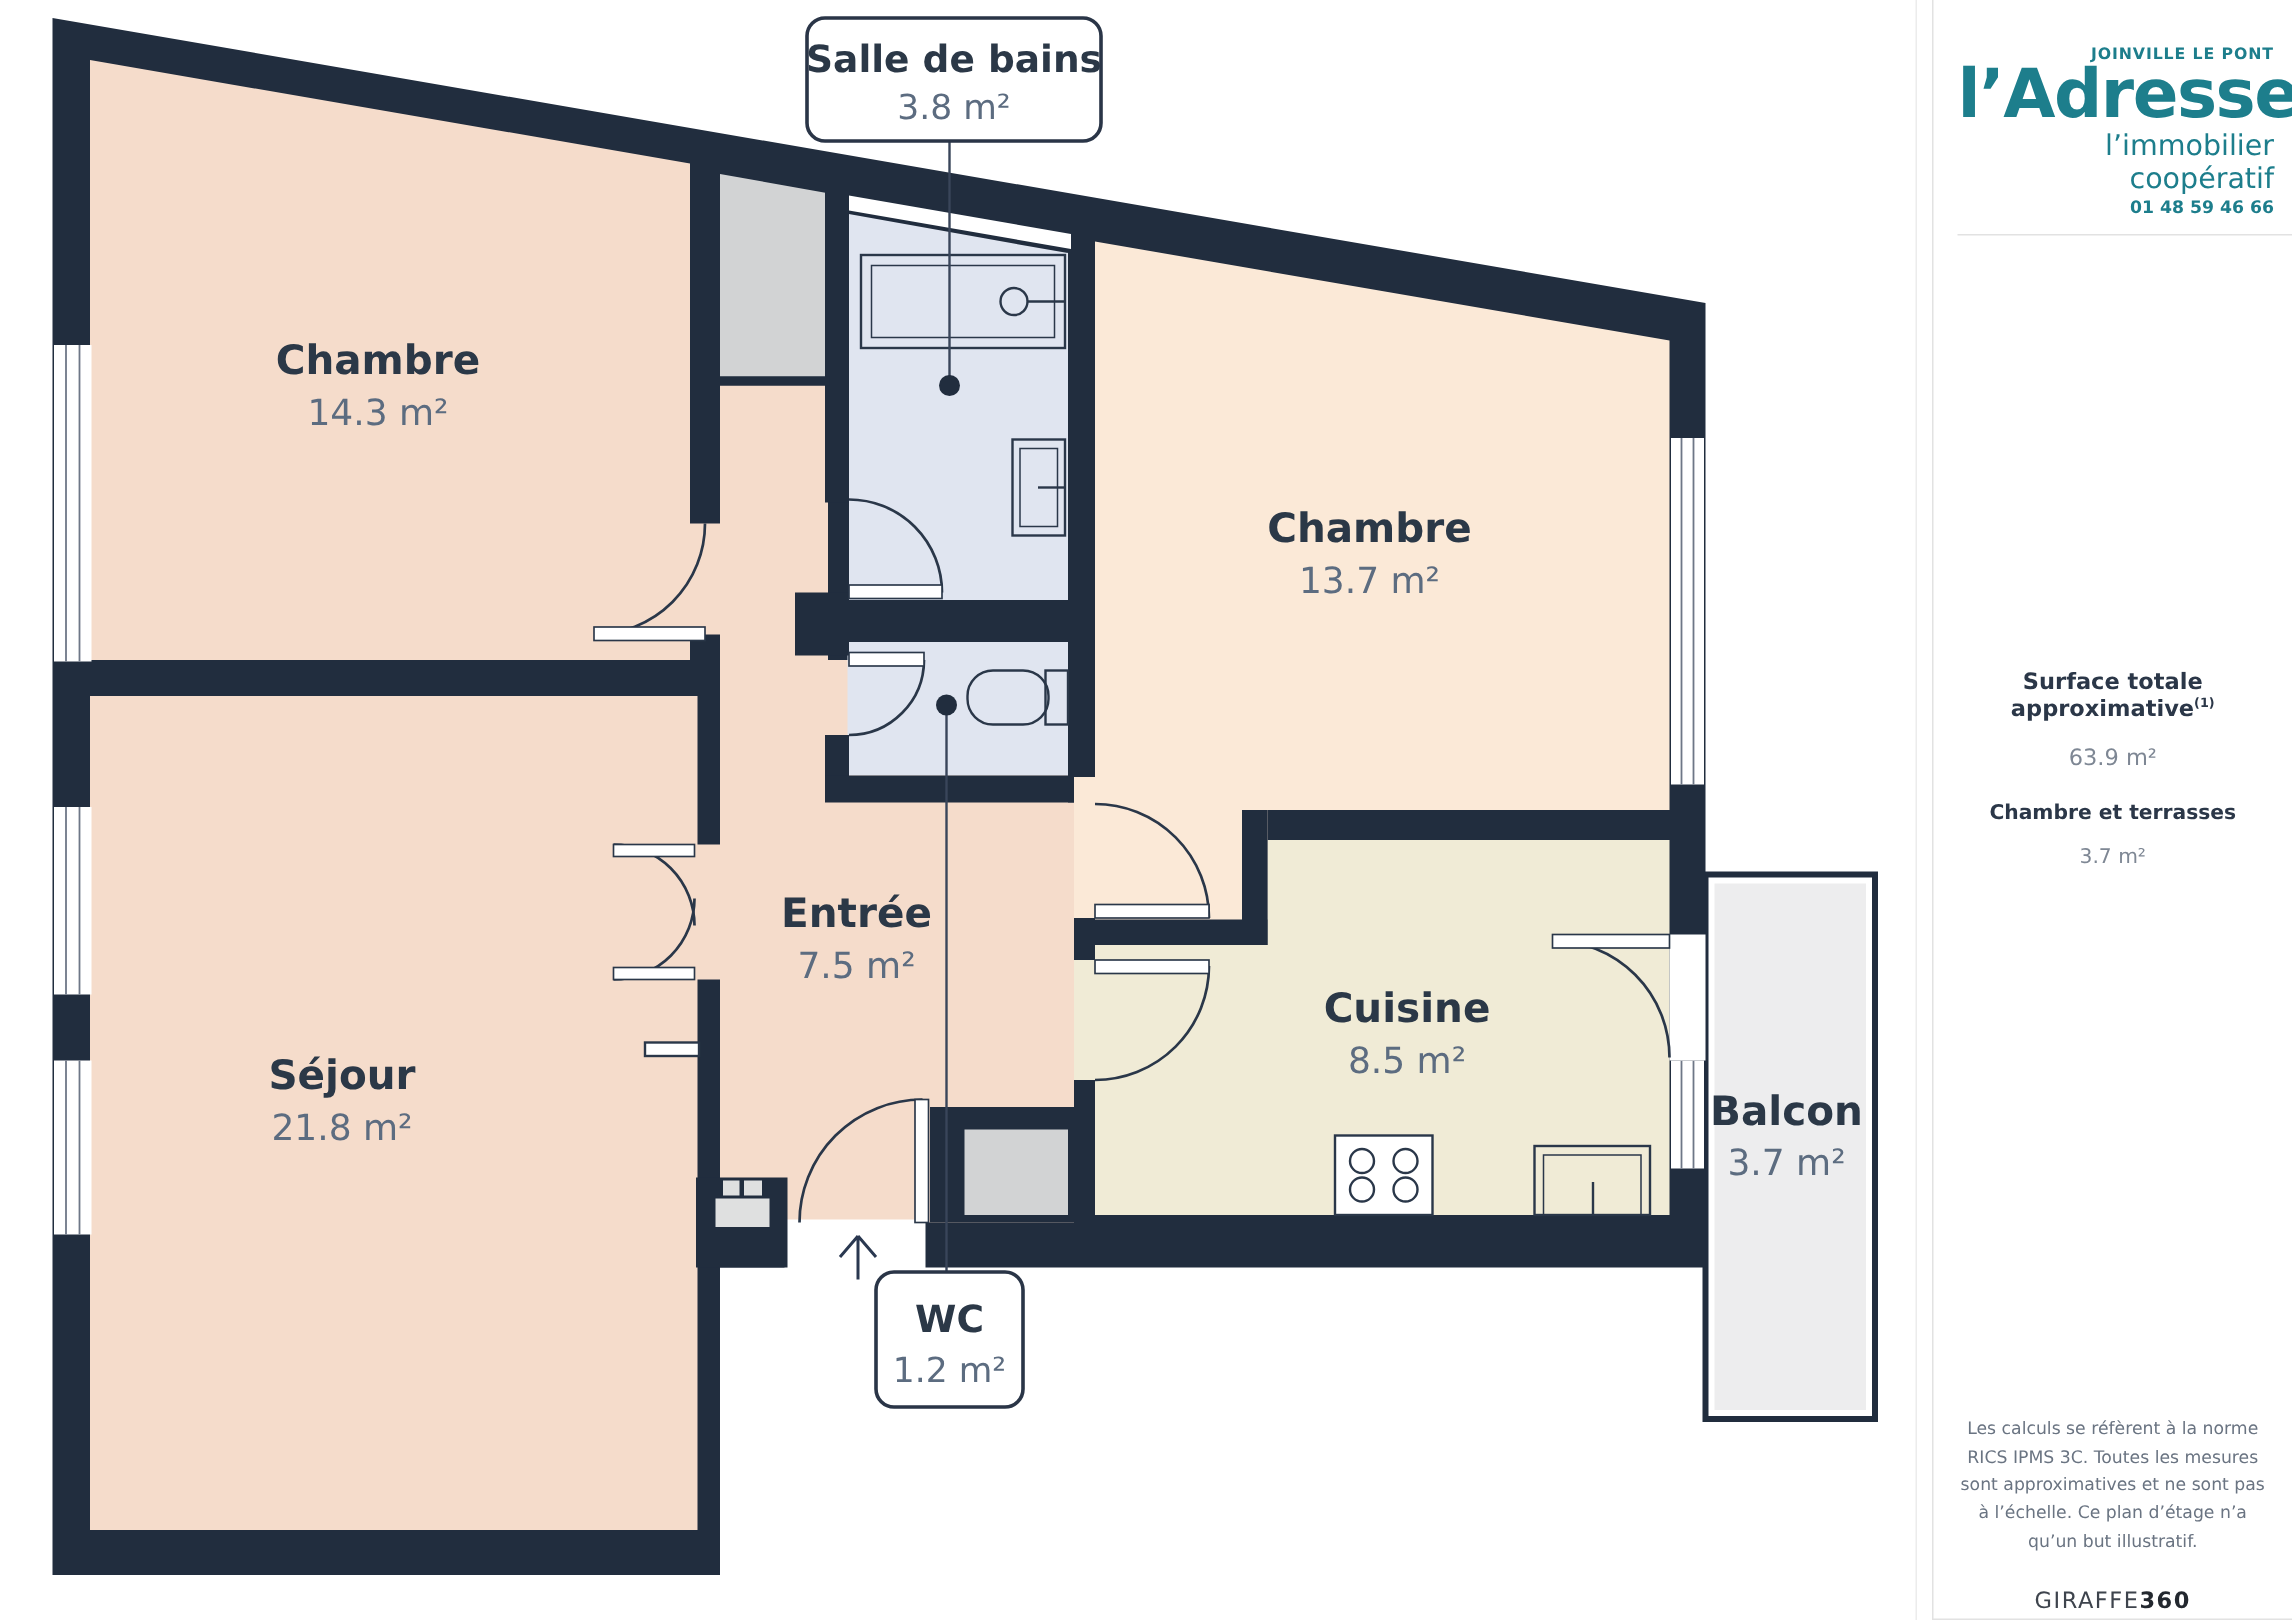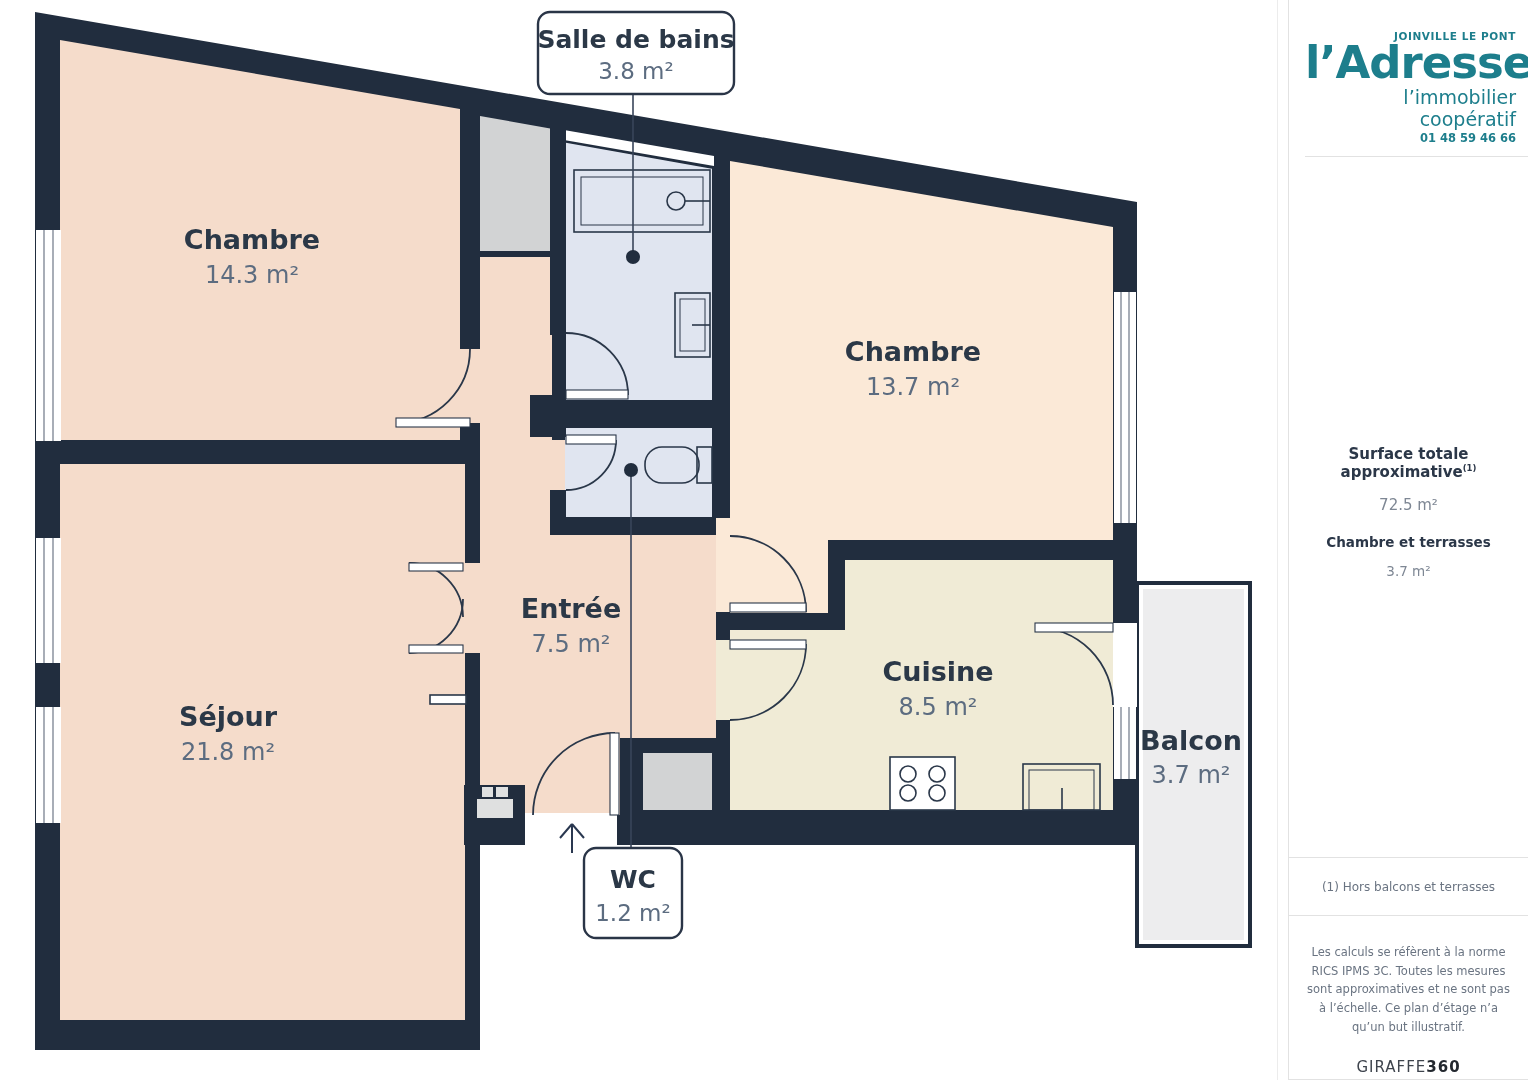--- a/index.html
+++ b/index.html
@@ -248,26 +248,25 @@
     <div class="logo-city">JOINVILLE LE PONT</div>
     <div class="logo-brand">l’Adresse</div>
     <div class="logo-tagline">l’immobilier coopératif</div>
     <div class="logo-phone">01 48 59 46 66</div>
   </div>
 
   <div class="surface-block">
     <div class="surface-label">
       <span>Surface totale approximative</span><sup>(1)</sup>
     </div>
-    <div class="surface-value">72.5 m²</div>
+    <div class="surface-value">63.9 m²</div>
     <div class="balc-label">Chambre et terrasses</div>
     <div class="balc-value">3.7 m²</div>
   </div>
 
-  <div class="footnote-row">(1) Hors balcons et terrasses</div>
 
   <div class="legal-block">
     <div class="legal-text">Les calculs se réfèrent à la norme RICS IPMS 3C. Toutes les mesures sont approximatives et ne sont pas à l’échelle. Ce plan d’étage n’a qu’un but illustratif.</div>
     <div class="giraffe">
       <span>GIRAFFE</span><b>360</b>
     </div>
   </div>
 </div>
 
 </body></html>

